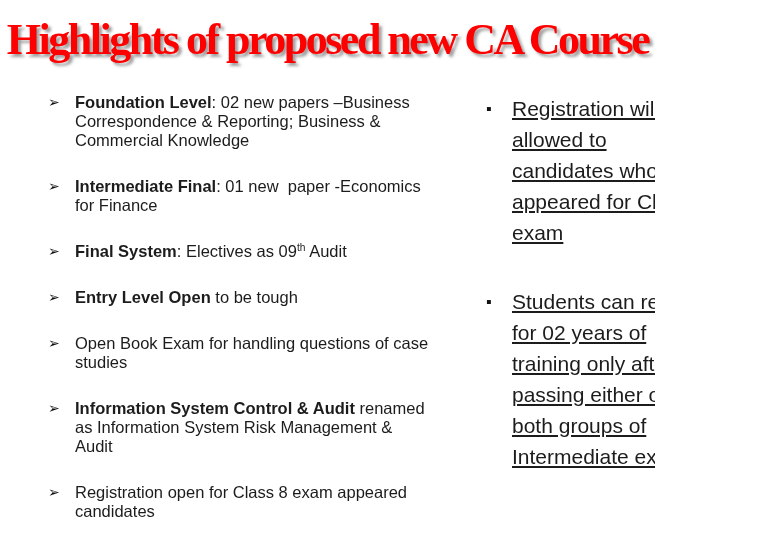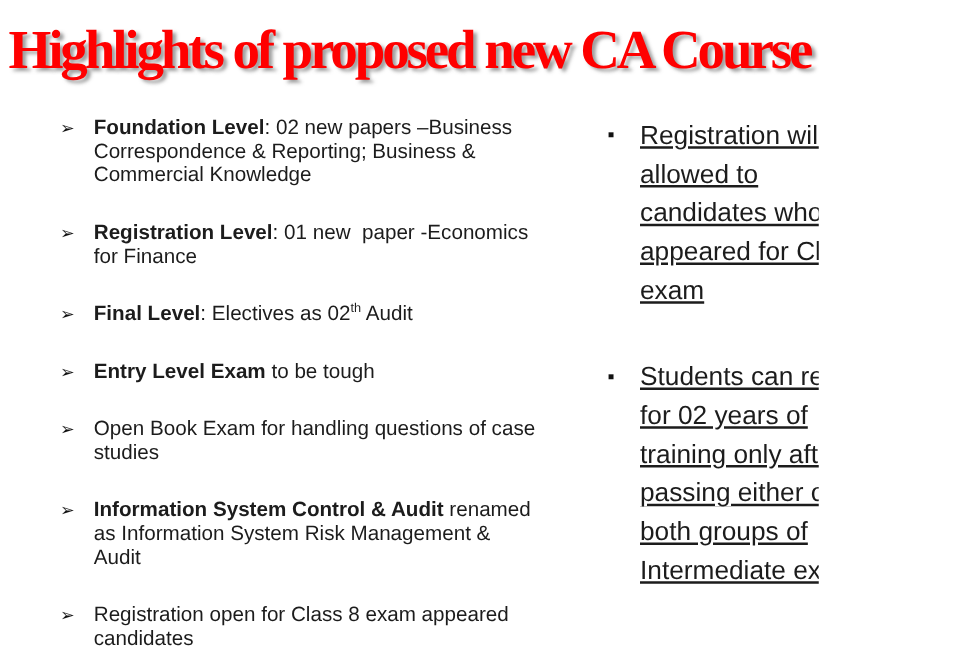--- a/index.html
+++ b/index.html
@@ -86,32 +86,32 @@
     <div class="left-col">
   <div class="l-item">
     <span class="arrow-glyph">➢</span>
     <span class="l-text"><span class="b">Foundation Level</span><span>: 02 new papers –Business
 Correspondence &amp; Reporting; Business &amp;
 Commercial Knowledge</span></span>
   </div>
 
   <div class="l-item">
     <span class="arrow-glyph">➢</span>
-    <span class="l-text"><span class="b">Registration Level</span><span>: 01 new &nbsp;paper -Economics
+    <span class="l-text"><span class="b">Intermediate Final</span><span>: 01 new &nbsp;paper -Economics
 for Finance</span></span>
   </div>
 
   <div class="l-item">
     <span class="arrow-glyph">➢</span>
-    <span class="l-text"><span class="b">Final Level</span><span>: Electives as 02</span><sup>th</sup><span> Audit</span></span>
+    <span class="l-text"><span class="b">Final System</span><span>: Electives as 09</span><sup>th</sup><span> Audit</span></span>
   </div>
 
   <div class="l-item">
     <span class="arrow-glyph">➢</span>
-    <span class="l-text"><span class="b">Entry Level Exam</span><span> to be tough</span></span>
+    <span class="l-text"><span class="b">Entry Level Open</span><span> to be tough</span></span>
   </div>
 
   <div class="l-item">
     <span class="arrow-glyph">➢</span>
     <span class="l-text"><span>Open Book Exam for handling questions of case
 studies</span></span>
   </div>
 
   <div class="l-item">
     <span class="arrow-glyph">➢</span>

